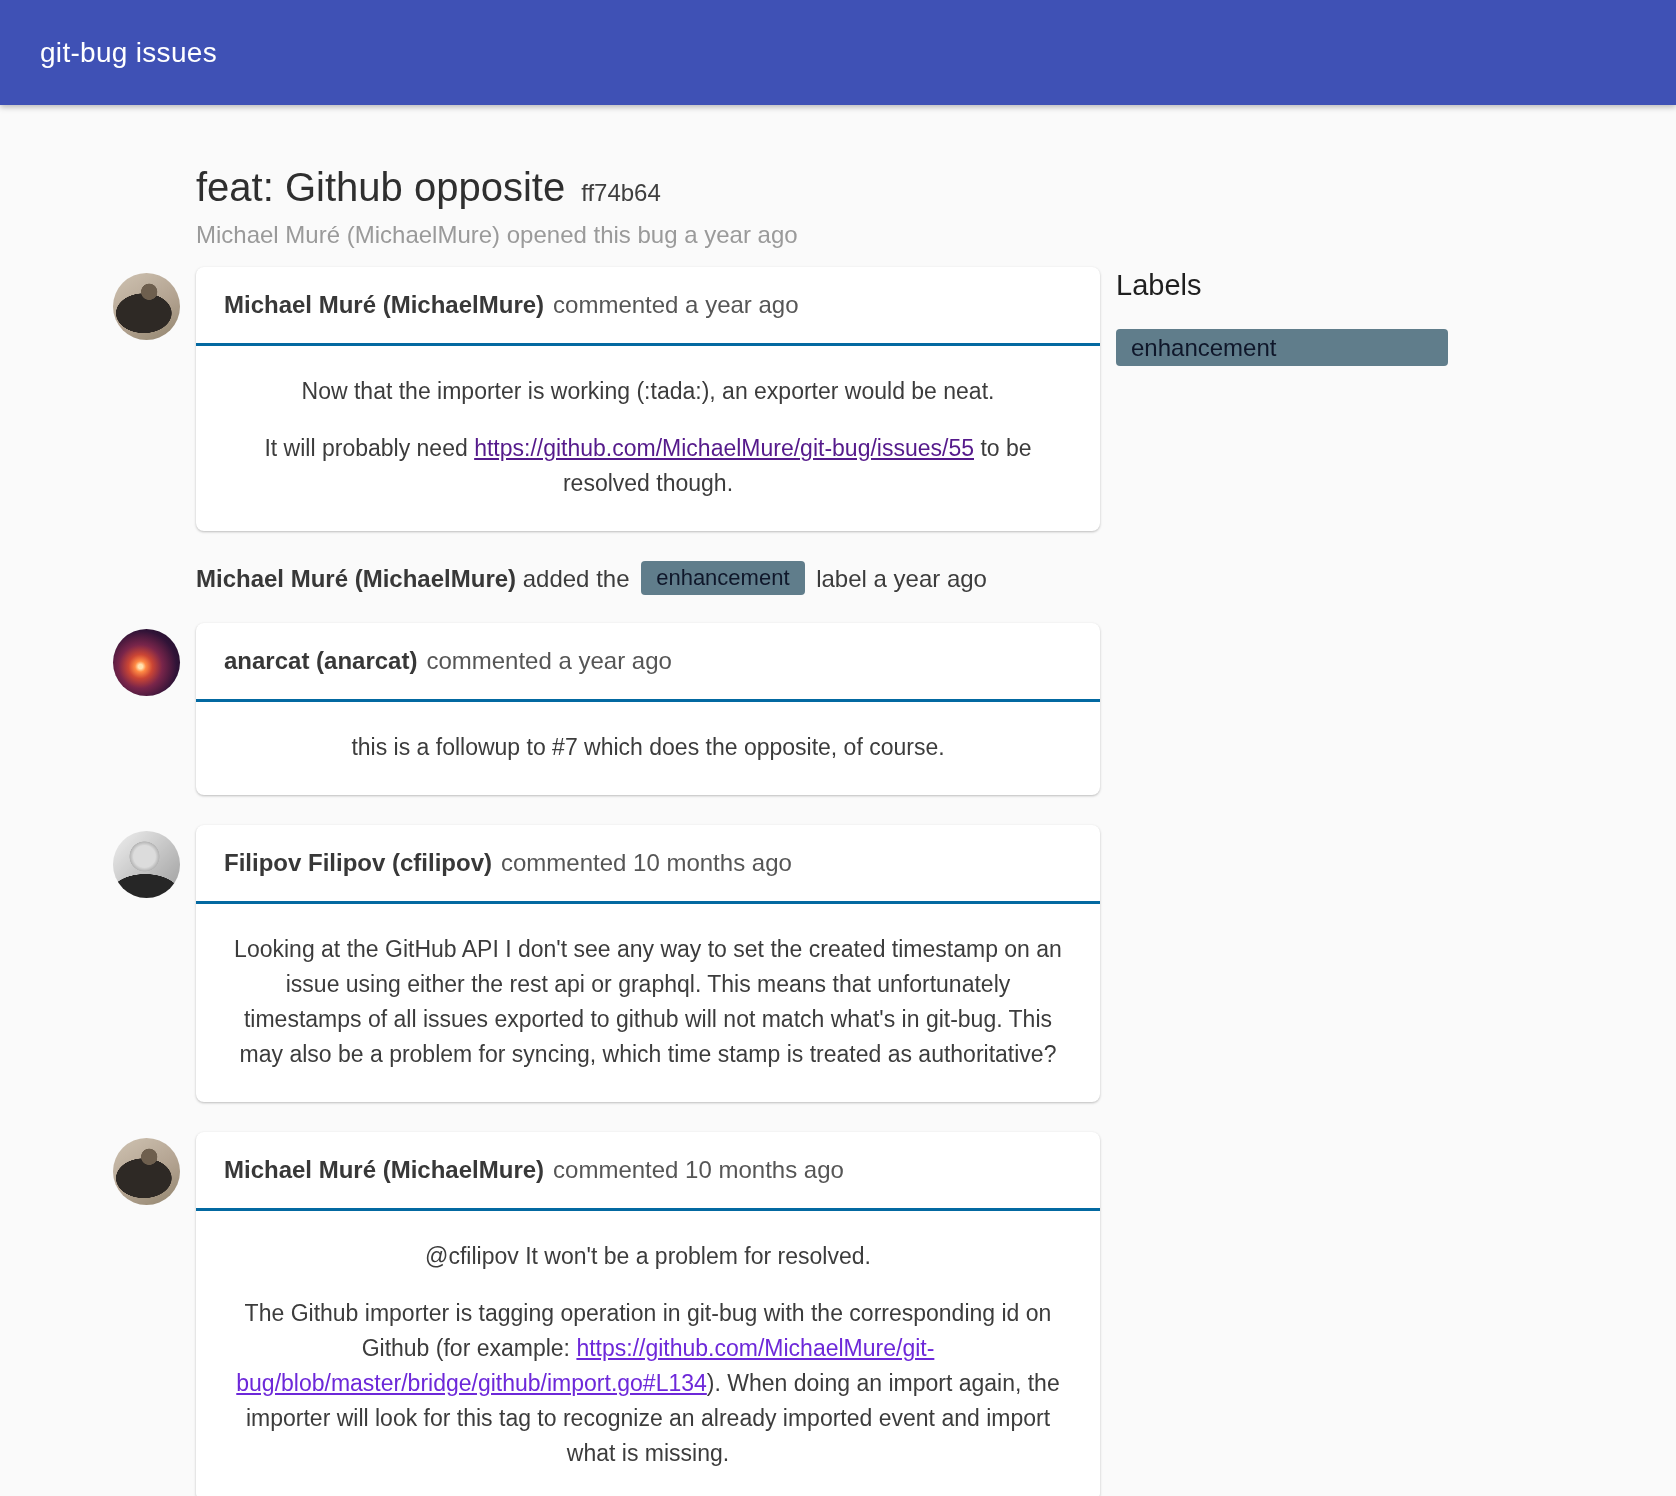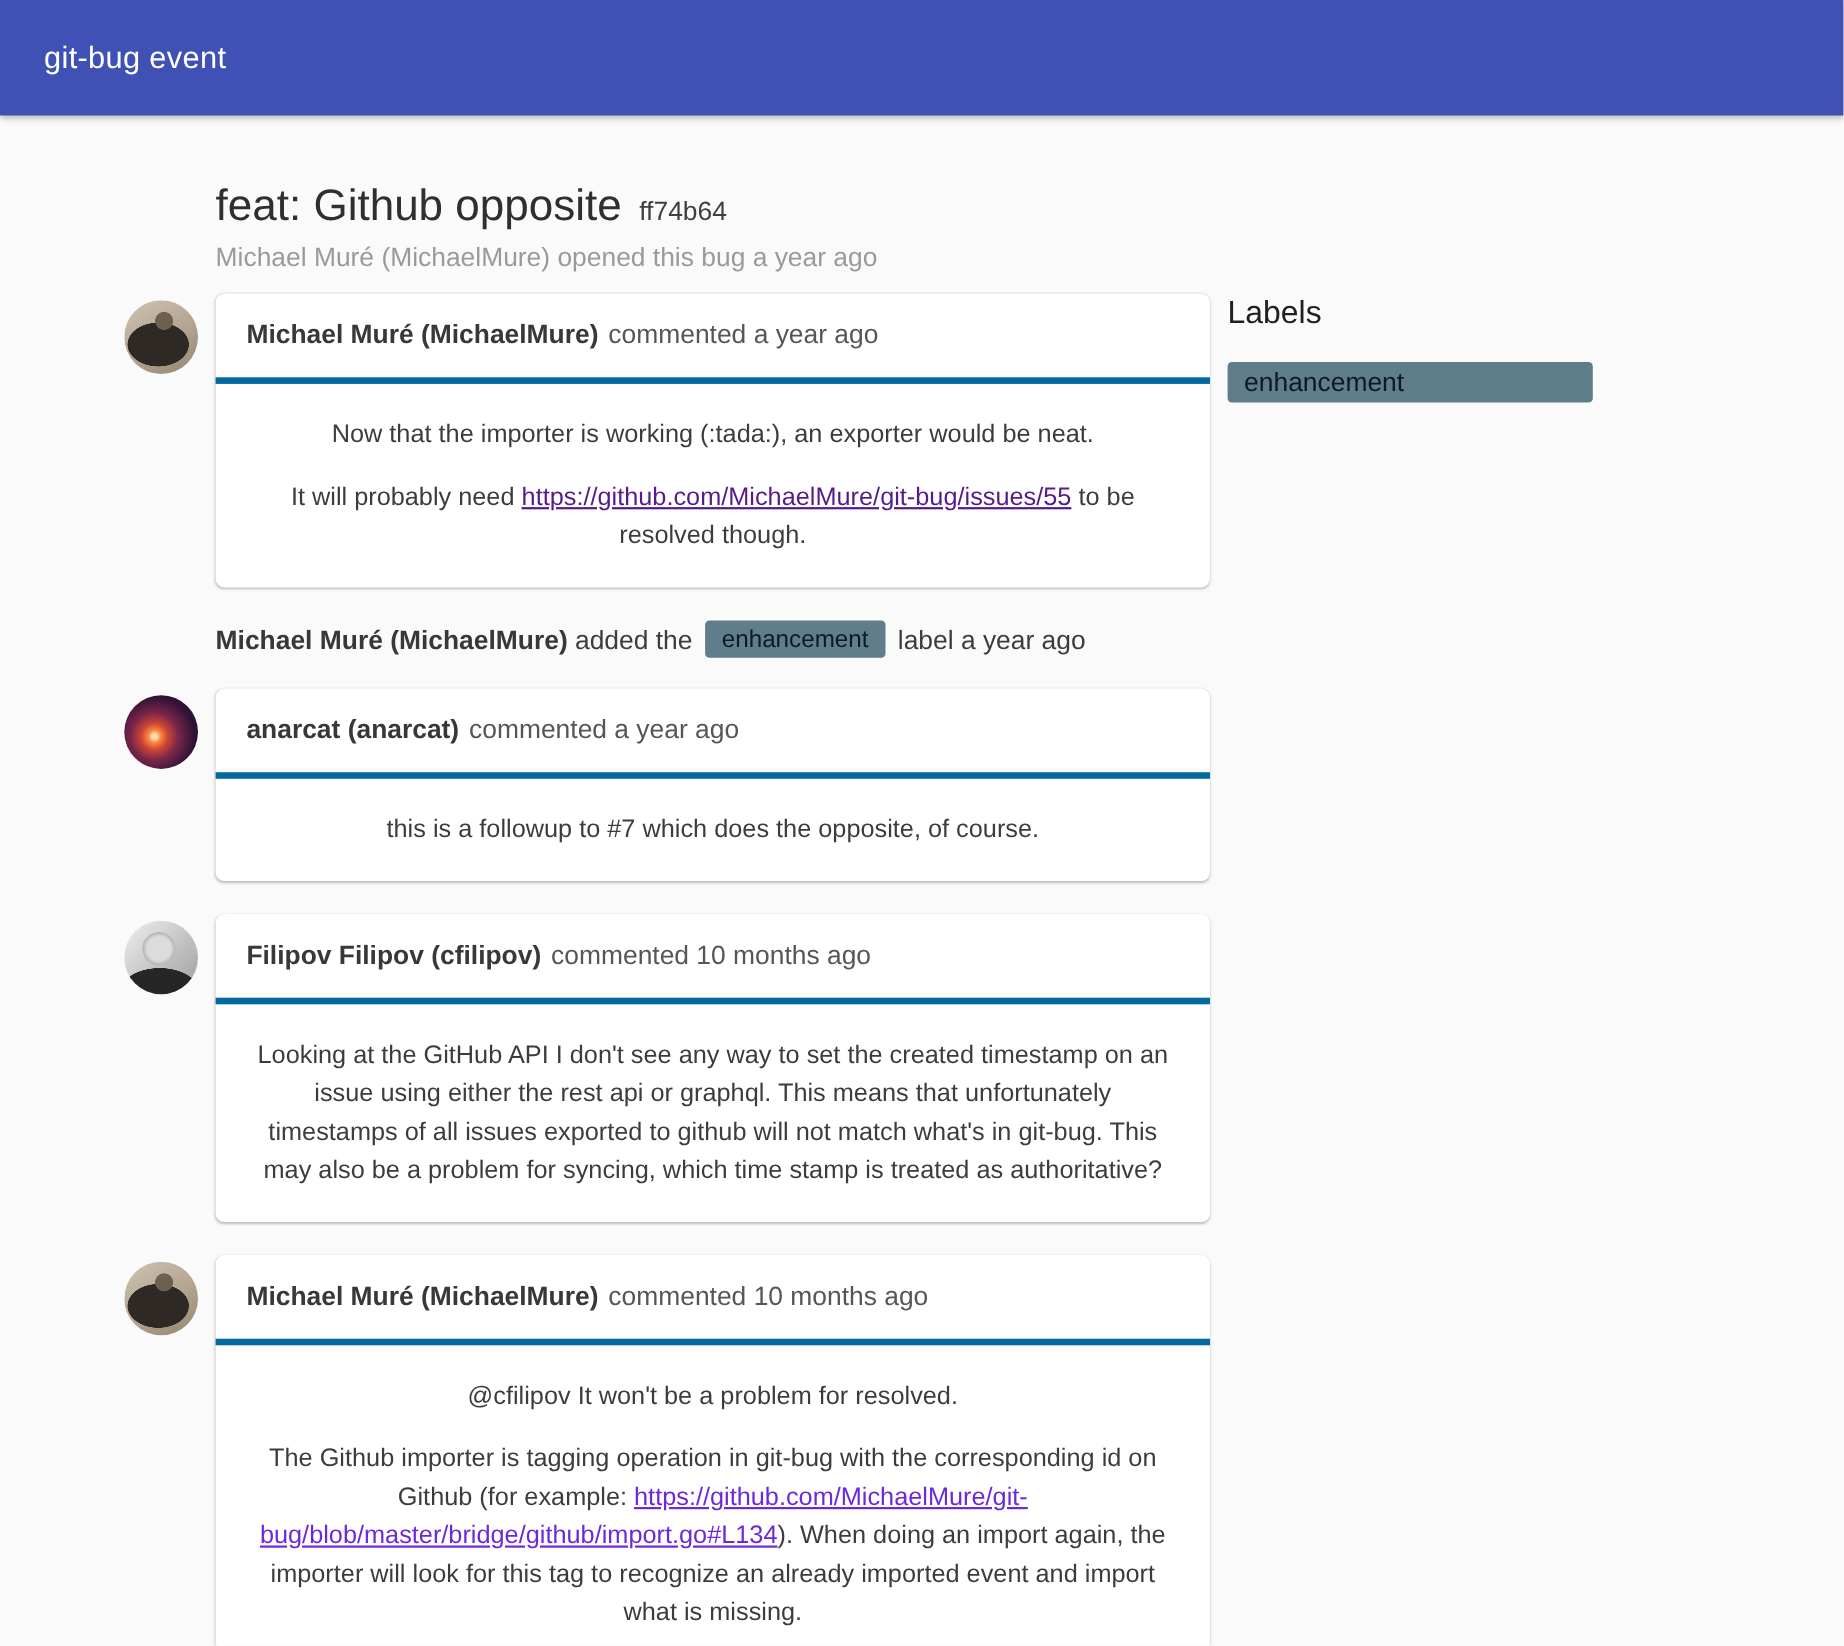--- a/index.html
+++ b/index.html
@@ -68,40 +68,40 @@
       radial-gradient(circle at 47% 38%, #dcdcdc 0 20%, #b5b5b5 27%, rgba(0,0,0,0) 28%),
       linear-gradient(135deg, #f0f0f0, #9c9c9c);
   }
 
   .card {
     flex: 1; background: #ffffff; border-radius: 8px;
     box-shadow: 0 1px 3px rgba(0,0,0,0.16), 0 1px 2px rgba(0,0,0,0.10);
   }
   .card-head {
     padding: 24px 28px; font-size: 24px;
-    border-bottom: 6px solid #0369a1;
+    border-bottom: 3px solid #0369a1;
   }
   .author { font-weight: bold; color: #383838; }
   .meta { color: #565656; margin-left: 9px; }
   .card-body { padding: 28px 28px 30px; font-size: 23px; line-height: 35px; color: #3c3c3c; text-align: center; }
   .para { margin: 0 0 22px; overflow-wrap: break-word; }
   .para:last-child { margin-bottom: 0; }
 
   a.link { text-decoration: underline; color: #6d28d9; cursor: pointer; }
   a.link--visited { color: #551a8b; }
 
   
   .tl-event { margin: 30px 0 28px; padding-left: 83px; font-size: 24px; color: #3c3c3c; }
   .bold { font-weight: bold; color: #383838; }
 </style>
 </head>
 <body>
 
 <header class="appbar">
-  <span class="appbar-title">git-bug event</span>
+  <span class="appbar-title">git-bug issues</span>
 </header>
 
 <div class="bug-header">
   <div class="bug-title-line">
     <span class="bug-title">feat: Github opposite</span>
     <span class="bug-hash">ff74b64</span>
   </div>
   <div class="bug-sub">Michael Muré (MichaelMure) opened this bug a year ago</div>
 </div>
 

